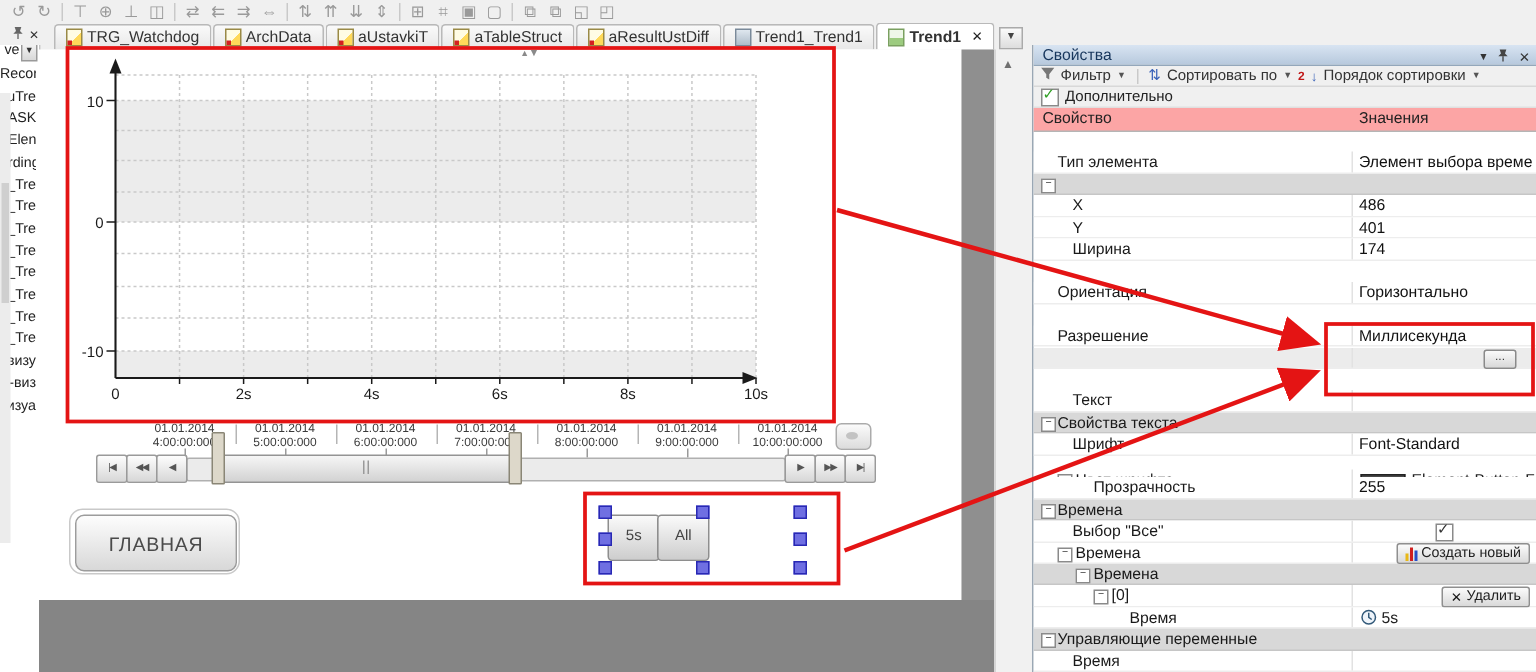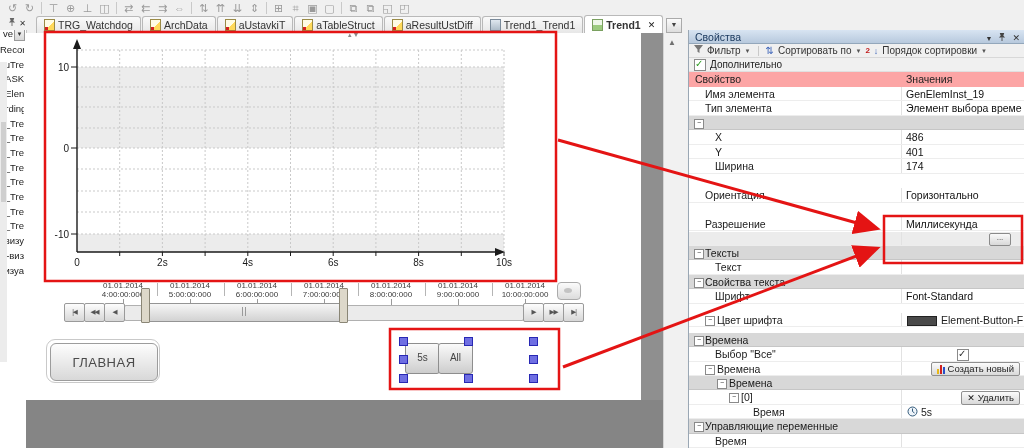--- a/index.html
+++ b/index.html
@@ -405,25 +405,20 @@
     </div>
     <div id="propsAdv" class="abs">
       <span class="cbx on"></span>
       <span>Дополнительно</span>
     </div>
     <div id="propsHead" class="abs">
       <span class="c1">Свойство</span>
       <span class="c2">Значения</span>
     </div>
     <div id="propsRows" class="abs">
-        <div class="prow" style="top: 0px;">
-          <div class="pdiv"></div>
-          <div class="plabel" style="left: 16px;">Имя элемента</div>
-          <div class="pval">GenElemInst_19</div>
-        </div>
         <div class="prow" style="top: 14.45px;">
           <div class="pdiv"></div>
           <div class="plabel" style="left: 16px;">Тип элемента</div>
           <div class="pval">Элемент выбора временного ...</div>
         </div>
         <div class="prow group" style="top: 28.9px;">
           <div class="pexp" style="left: 5px;">−</div>
           <div class="plabel" style="left: 16px; margin-top: 44px;">Позиция</div>
         </div>
         <div class="prow" style="top: 43.35px;">
@@ -447,44 +442,45 @@
           <div class="pval">Горизонтально</div>
         </div>
         <div class="prow" style="top: 130.05px;">
           <div class="pdiv"></div>
           <div class="plabel" style="left: 16px;">Разрешение</div>
           <div class="pval">Миллисекунда</div>
         </div>
         <div class="prow sel" style="top: 144.5px;">
           <div class="pdiv"></div>
           <div class="dots">...</div>
-        </div>
-        <div class="prow group" style="top: 158.95px;">
-          <div class="pexp" style="left: 5px;">−</div>
-          <div class="plabel" style="left: 16px;">Тексты</div>
         </div>
         <div class="prow" style="top: 173.4px;">
           <div class="pdiv"></div>
           <div class="plabel" style="left: 26px;">Текст</div>
         </div>
         <div class="prow group" style="top: 187.85px;">
           <div class="pexp" style="left: 5px;">−</div>
           <div class="plabel" style="left: 16px;">Свойства текста</div>
         </div>
         <div class="prow" style="top: 202.3px;">
           <div class="pdiv"></div>
           <div class="plabel" style="left: 26px;">Шрифт</div>
           <div class="pval">Font-Standard</div>
         </div>
         <div class="prow" style="top: 226px; text-decoration: underline;">
           <div class="pdiv"></div>
           <div class="pexp" style="left: 16px;">−</div>
           <div class="plabel" style="left: 28px;">Цвет шрифта</div>
           <div class="swatch" style="background: rgb(74, 74, 74);"></div>
           <div class="swtext">Element-Button-FontCo...</div>
+        </div>
+        <div class="prow" style="top: 231.2px;">
+          <div class="pdiv"></div>
+          <div class="plabel" style="left: 40px;">Прозрачность</div>
+          <div class="pval">255</div>
         </div>
         <div class="prow group" style="top: 245.65px;">
           <div class="pexp" style="left: 5px;">−</div>
           <div class="plabel" style="left: 16px;">Времена</div>
         </div>
         <div class="prow" style="top: 260.1px;">
           <div class="pdiv"></div>
           <div class="plabel" style="left: 26px;">Выбор "Все"</div>
           <div class="cbx pcheck on dark"></div>
         </div>

